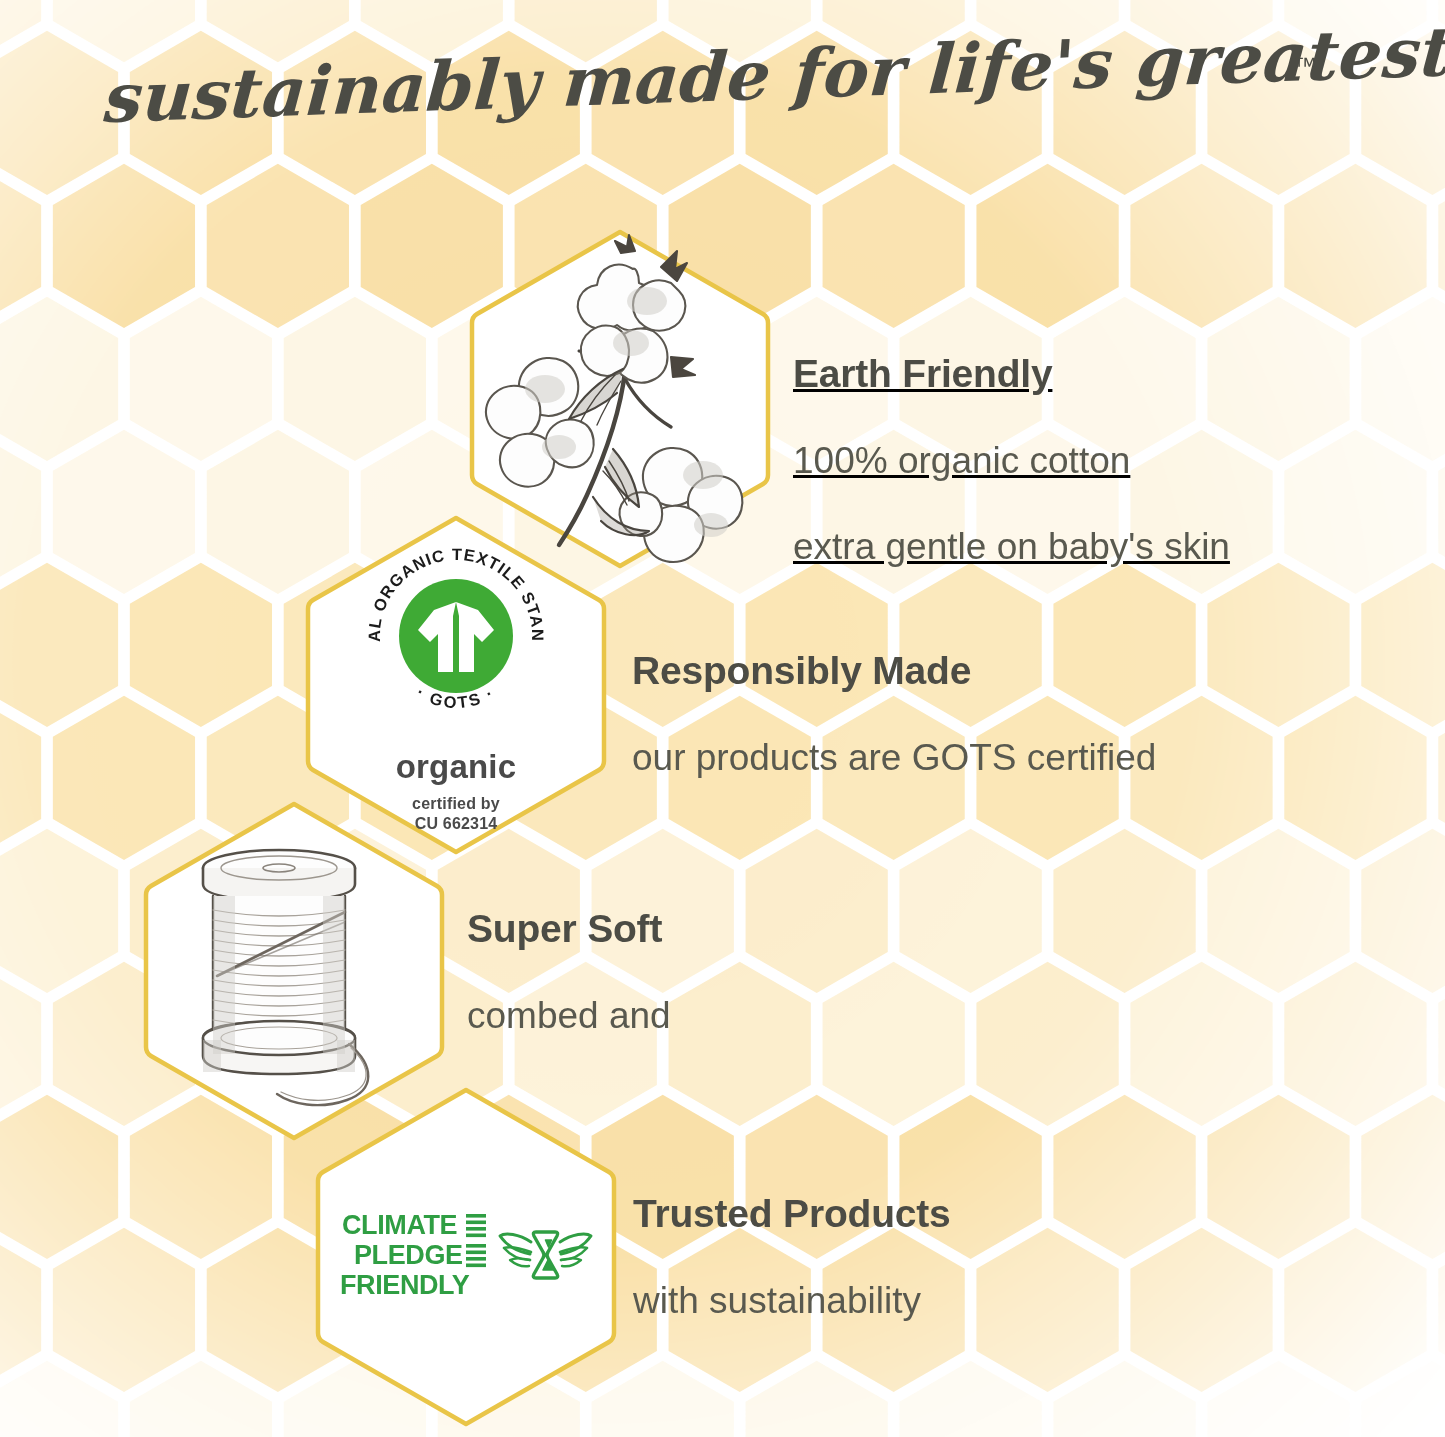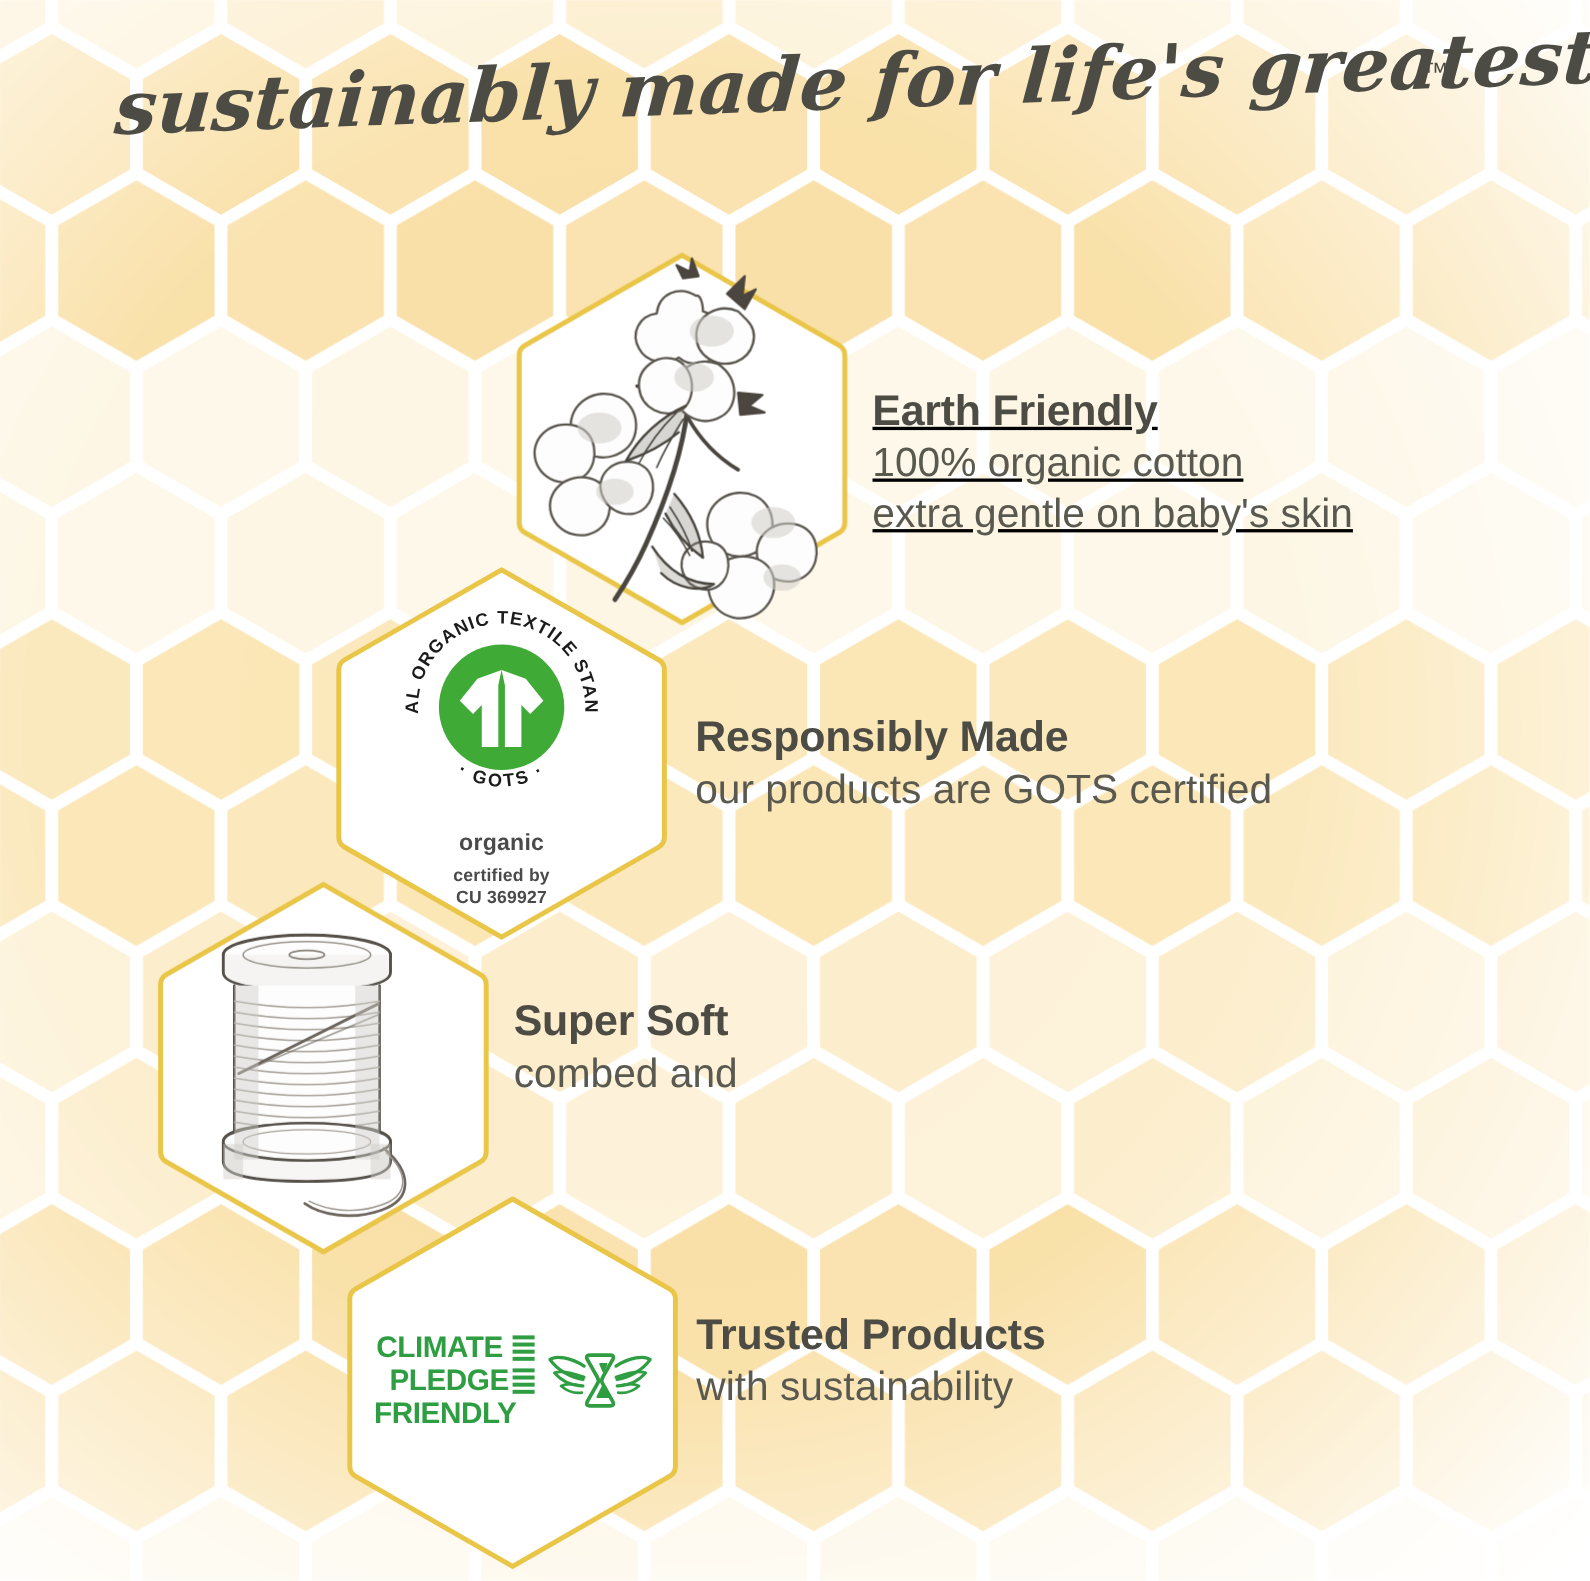--- a/index.html
+++ b/index.html
@@ -41,25 +41,26 @@
     letter-spacing:-0.2px;
     line-height:1.22;
     white-space:nowrap;
   }
   .feature-line {
     font-size:37px;
     font-weight:normal;
     color:#59594f;
     line-height:1.26;
     white-space:nowrap;
+    margin-top:40px;
   }
 
   
   .gots-organic {
-    font-size:21px; font-weight:bold; color:#4a4a4a;
+    font-size:33px; font-weight:bold; color:#4a4a4a;
     text-align:center; letter-spacing:0.2px;
   }
   .gots-cert {
     font-size:16px; font-weight:bold; color:#4a4a4a;
     text-align:center; line-height:1.22; letter-spacing:0.2px;
   }
   .gots-wrap { display:flex; flex-direction:column; align-items:center; }
   .gots-wrap .sp1 { height:12px; }
   .gots-wrap .sp2 { height:8px; }
 </style>
@@ -330,21 +331,21 @@
             <textPath id="gots-ring-top" href="#arcTop" startOffset="50%" text-anchor="middle">GLOBAL ORGANIC TEXTILE STANDARD</textPath>
           </text>
           <text font-family="'Liberation Sans', sans-serif" font-size="16.5" font-weight="bold" fill="#1b1b1b" letter-spacing="2.4">
             <textPath id="gots-ring-bot" href="#arcBot" startOffset="50%" text-anchor="middle">· GOTS ·</textPath>
           </text>
         </svg>
         <div class="sp1"></div>
         <div class="gots-organic">organic</div>
         <div class="sp2"></div>
         <div class="gots-cert">certified by</div>
-        <div class="gots-cert">CU 369927</div>
+        <div class="gots-cert">CU 662314</div>
       </div>
     </div>
   </div>
 
   <div class="hexcard" style="left:140px; top:798px; width:308px; height:346px;">
     <svg width="308" height="346" viewBox="0 0 308 346">
       <path d="M154 6 L297 88 Q302 91 302 97 L302 249 Q302 255 297 258 L154 340 L11 258 Q6 255 6 249 L6 97 Q6 91 11 88 Z" fill="#ffffff" stroke="#e9c548" stroke-width="4.5" stroke-linejoin="round"></path>
     </svg>
     <div class="hex-art">
       <svg width="250" height="290" viewBox="0 0 250 290">

